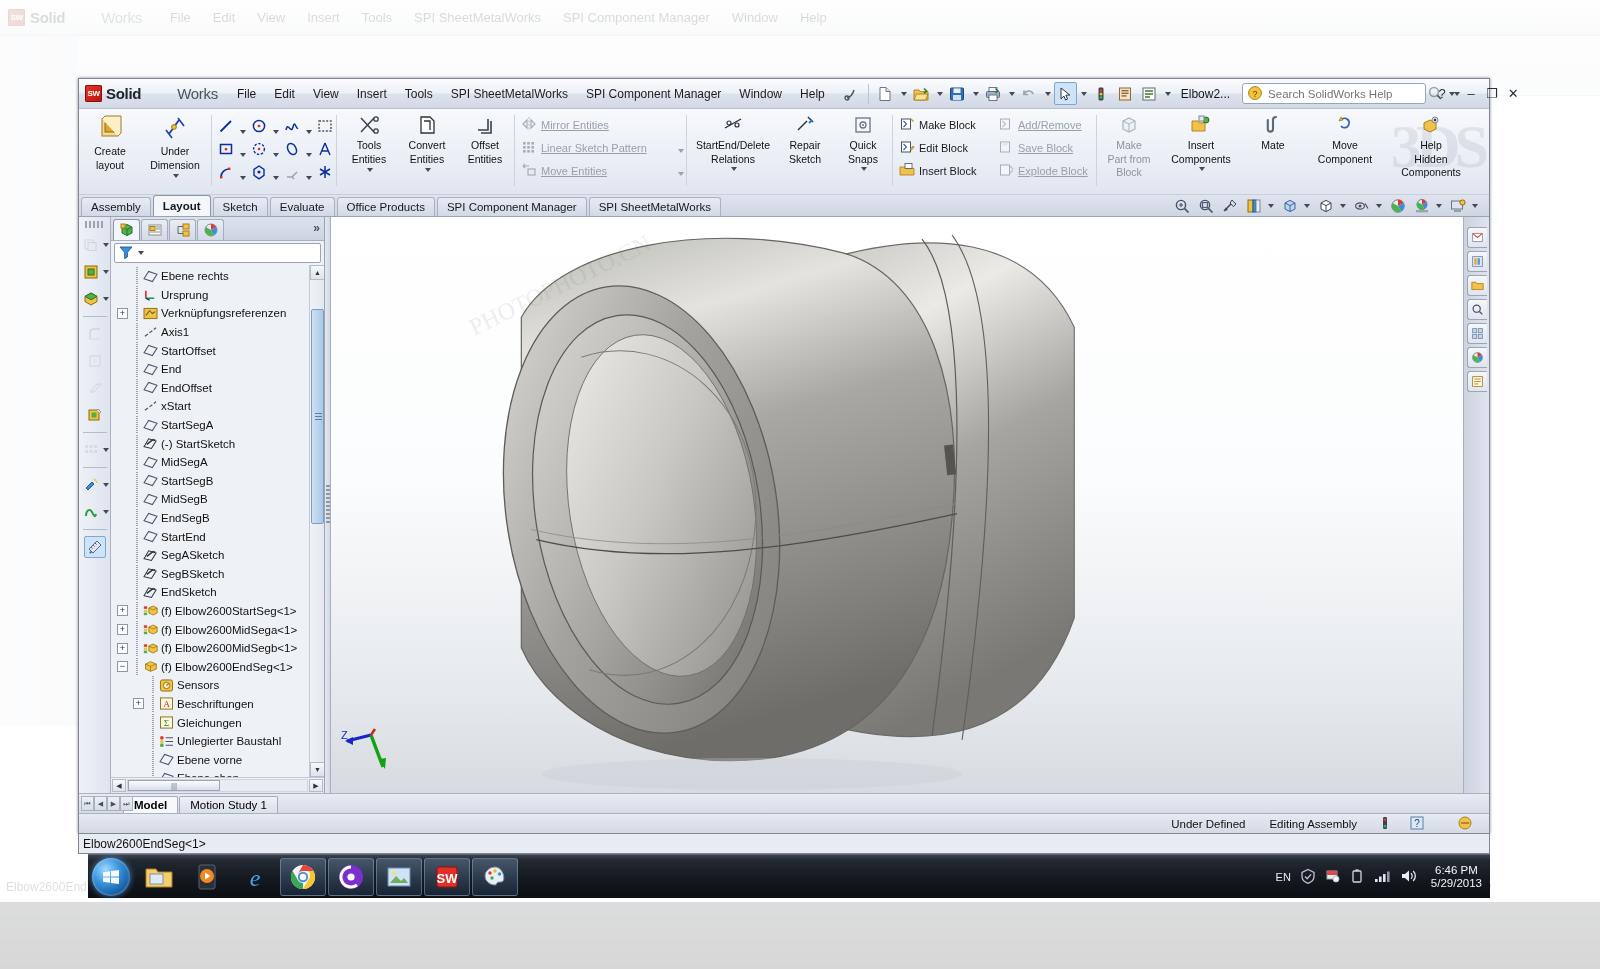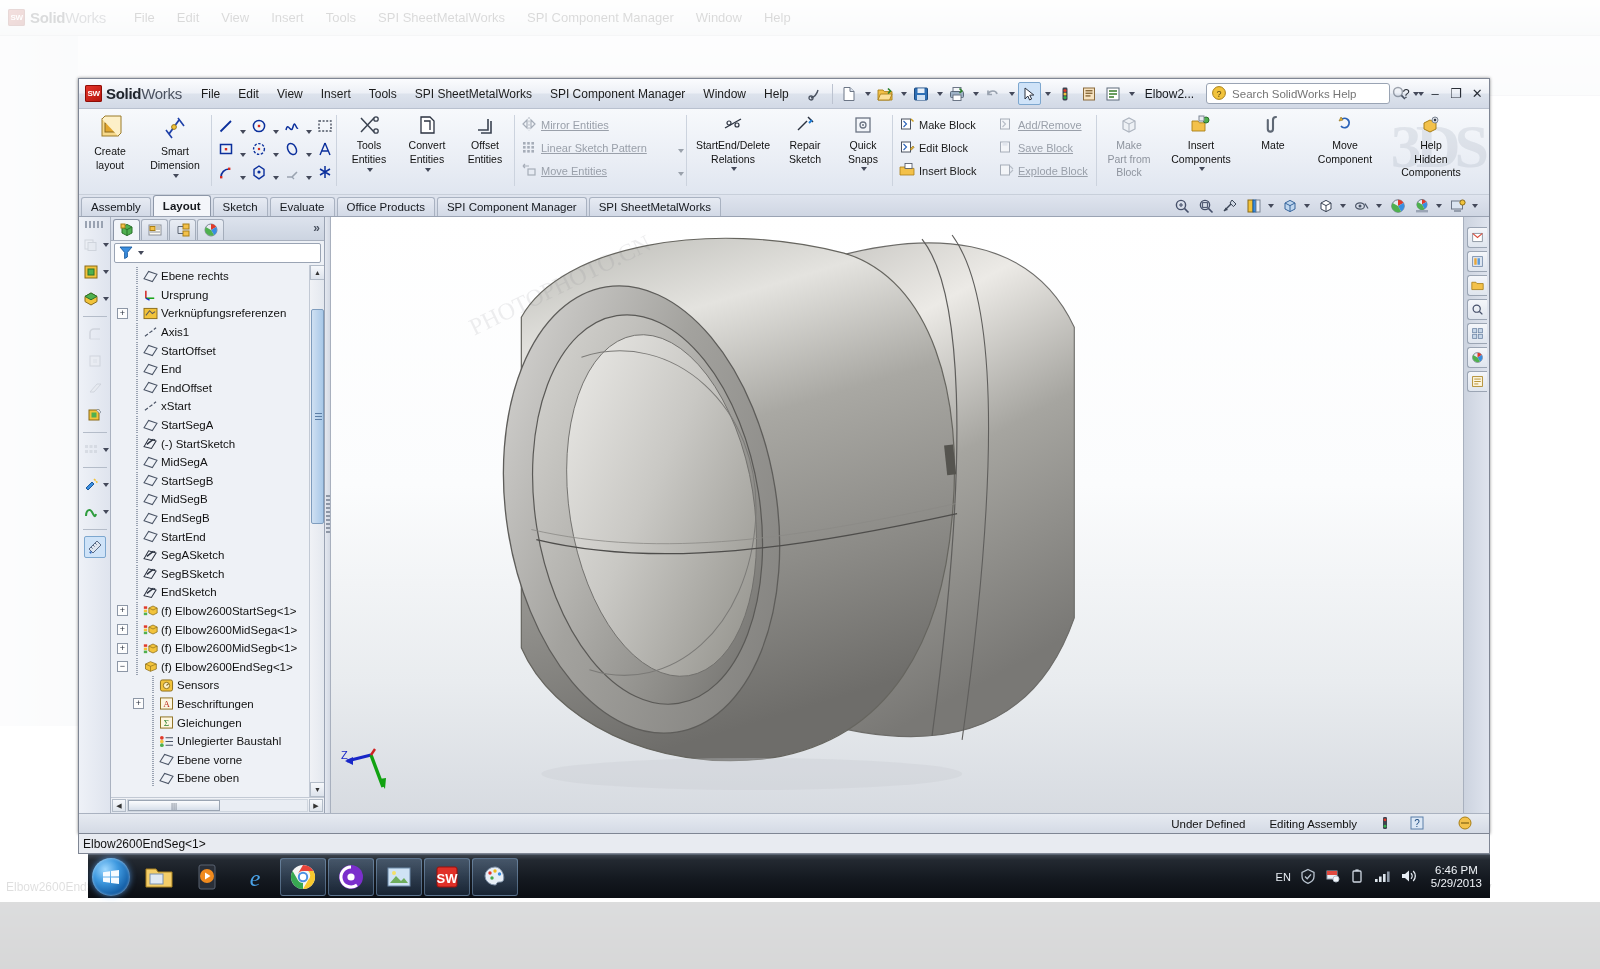--- a/index.html
+++ b/index.html
@@ -50,21 +50,21 @@
   }
   .sw-logo { display:flex; align-items:center; gap:4px; padding-left:6px; padding-right:10px; }
   .sw-logo-cube {
     width:17px;height:17px;border-radius:2px;
     background: linear-gradient(140deg,#e8362c,#b3140c);
     color:#fff;font-size:8px;font-weight:bold;display:flex;align-items:center;justify-content:center;
     box-shadow: inset 0 0 0 1px #8d0d07;
     letter-spacing:-0.5px;
   }
   .sw-logo-text { font-size:15px; font-weight:bold; color:#20252d; letter-spacing:-0.3px;}
-  .sw-logo-text .light { font-weight:normal; color:#4b5260; }
+  .sw-logo-text .light { font-weight:normal; color:#4b5260;padding-left:36px; }
 
   .menubar { display:flex; align-items:center; gap:0; height:100%; }
   .menubar .mi {
     padding:0 9px; height:100%; display:flex; align-items:center;
     font-size:12px; color:#1c1c1c; cursor:default; white-space:nowrap;
   }
 
   .tb-sep { width:1px; height:20px; background:#bcc3d0; margin:0 4px; }
 
   .qa-tools { display:flex; align-items:center; gap:1px; padding-left:6px; }
@@ -500,21 +500,21 @@
         <span class="lbl">layout</span>
       </div>
       <div class="big-btn wide">
         <span>
           <svg class="icon-lg" viewBox="0 0 28 28">
               <path d="M8 20L18 6" stroke="#1d3fa8" stroke-width="1.8" fill="none"></path>
               <path d="M5 16l6 8M17 4l6 8" stroke="#1d3fa8" stroke-width="1.6" fill="none"></path>
               <circle cx="13" cy="13" r="2.4" fill="#f2c33b" stroke="#9a7a1e"></circle>
             </svg>
         </span>
-        <span class="lbl">Smart</span>
+        <span class="lbl">Under</span>
         <span class="lbl">Dimension</span>
         <i class="caret" style="margin-top:3px;"></i>
       </div>
     </div>
 
     <div class="rgroup">
       <div class="sketch-grid">
         <div class="sgrow">
           <div class="sgbtn">
             <svg class="icon-sm" viewBox="0 0 16 16">
@@ -1591,20 +1591,32 @@
         </div>
         <div class="tp-btn">
           <svg width="13" height="13" viewBox="0 0 16 16">
             <rect x="2" y="2" width="12" height="12" fill="#fdf6e0" stroke="#a97f16"></rect>
             <path d="M4 5h8M4 8h8M4 11h5" stroke="#a97f16"></path>
           </svg>
         </div>
       </div>
   </div>
 
+  <div class="bottomtabs">
+    <div class="nav-btns" id="navbtns">
+        <div class="navb">⏮</div>
+        <div class="navb">◀</div>
+        <div class="navb">▶</div>
+        <div class="navb">⏭</div>
+      </div>
+    <div id="btabs" style="display:flex;align-items:flex-end;height:100%;">
+        <div class="btab active">Model</div>
+        <div class="btab">Motion Study 1</div>
+      </div>
+  </div>
 
   <div class="statusbar">
     <div class="sb-left"></div>
     <div class="sb-item">Under Defined</div>
     <div class="sb-item">Editing Assembly</div>
     <div style="padding:0 8px">
       <svg class="icon-sm" viewBox="0 0 16 16">
           <rect x="6" y="2" width="4" height="12" rx="1.2" fill="#3d4450"></rect>
           <circle cx="8" cy="4.8" r="1.4" fill="#e03a2a"></circle>
           <circle cx="8" cy="11.2" r="1.4" fill="#34b34a"></circle>

